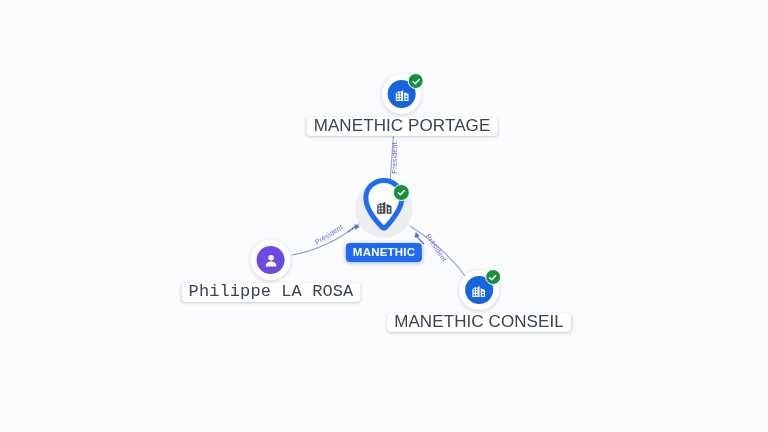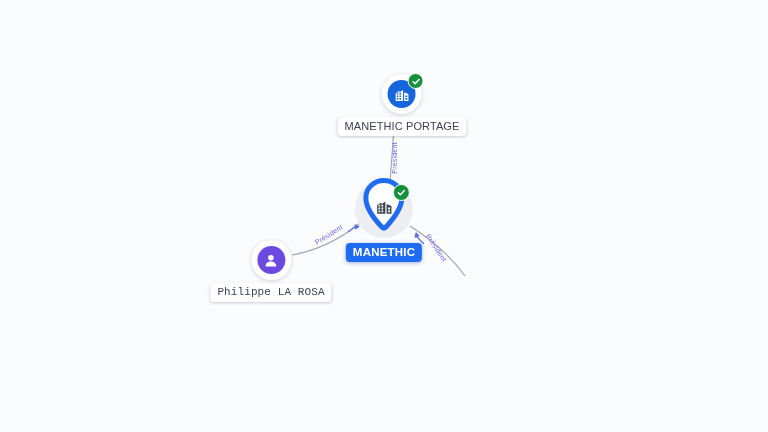--- a/index.html
+++ b/index.html
@@ -126,21 +126,21 @@
   }
 
   
   .node-label {
     margin-top: 3px;
     padding: 3px 7px 4px 7px;
     border-radius: 4px;
     background: #ffffff;
     box-shadow: 0 1px 3px rgba(20,35,70,0.22);
     color: #3c4257;
-    font-size: 11px;
+    font-size: 17px;
     line-height: 12px;
     letter-spacing: 0.1px;
     white-space: nowrap;
   }
   .node-label.primary {
     background: #1f6bf2;
     color: #ffffff;
     font-weight: bold;
     font-size: 11.5px;
     letter-spacing: 0.2px;
@@ -228,14 +228,29 @@
       <div class="circle-inner person">
         <svg width="17" height="17" viewBox="0 0 24 24" fill="#ffffff">
           <circle cx="12" cy="8" r="3.9"></circle>
           <path d="M12 13.4c-4.1 0-7.4 2.6-7.4 5.8v1.3h14.8v-1.3c0-3.2-3.3-5.8-7.4-5.8z"></path>
         </svg>
       </div>
     </div>
     <div class="node-label">Philippe LA ROSA</div>
   </div>
 
+  <div class="node" style="left:479px; top:301px;">
+    <div class="circle-node">
+      <div class="circle-inner company">
+        <svg width="17" height="17" viewBox="0 0 24 24" fill="#ffffff">
+          <path d="M3 21V10.2l5.2-3.4V9l5.1-3.2V21H3zm1.7-1.7h2V17h-2v2.3zm0-3.6h2v-2.3h-2v2.3zm0-3.7h2V9.7h-2V12zm3.7 7.3h2.1V17H8.4v2.3zm0-3.6h2.1v-2.3H8.4v2.3zm0-3.7h2.1V9.7H8.4V12zM14.9 21V8.8l6.1 2.5V21h-6.1zm1.8-1.7h2.6V17h-2.6v2.3zm0-3.6h2.6v-2.3h-2.6v2.3z"></path>
+        </svg>
+      </div>
+      <div class="verified">
+        <svg width="9" height="9" viewBox="0 0 24 24" fill="none" stroke="#ffffff" stroke-width="4" stroke-linecap="round" stroke-linejoin="round">
+          <path d="M4 12.5 L9.5 18 L20 6.5"></path>
+        </svg>
+      </div>
+    </div>
+    <div class="node-label">MANETHIC CONSEIL</div>
+  </div>
 
 </div>
 
 </body></html>

